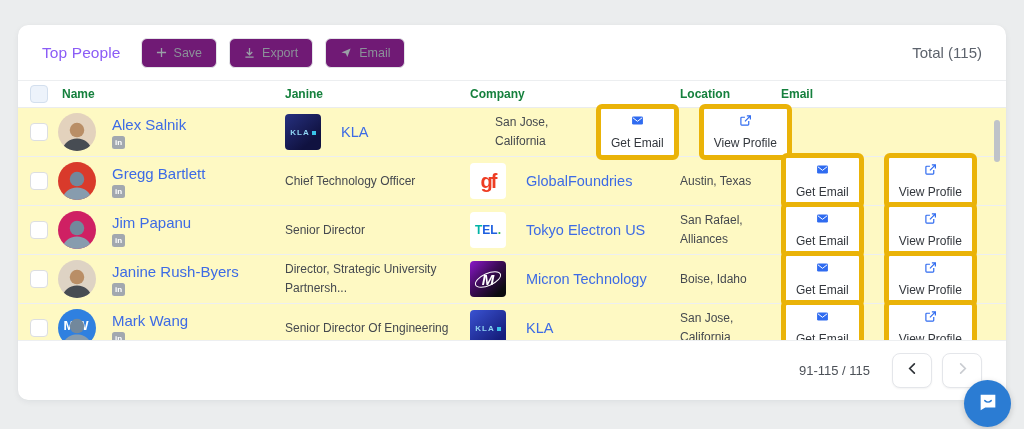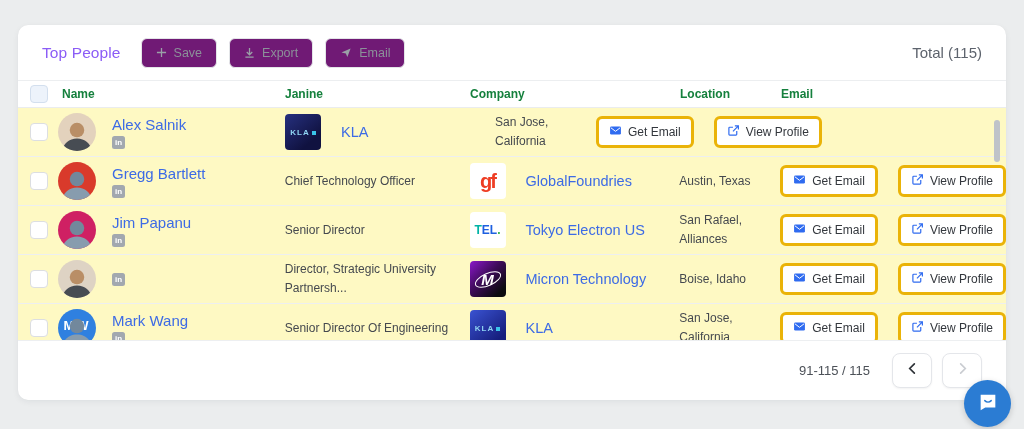--- a/index.html
+++ b/index.html
@@ -71,22 +71,22 @@
   .logo.tel .dot{ color:#35b34a; }
   .logo.micron { background:linear-gradient(135deg,#8a17c9 0%,#3c0b57 45%,#0b0b10 85%); }
   .logo.micron span { color:#fff; font-style:italic; font-weight:700; font-size:15px;
     position:relative; z-index:1; }
   .logo.micron::after { content:""; position:absolute; width:26px; height:11px;
     border:1.5px solid #fff; border-radius:50%; transform:rotate(-24deg); }
 
   .company-link { margin-left:20px; font-size:14.5px; color:#3d6be5; cursor:pointer; }
 
   .rbtn { display:inline-flex; align-items:center; gap:6px; padding:5px 10px;
-    background:#fff; border:3px solid #eab308; border-radius:6px;
-    font-size:12px; color:#33373d; cursor:pointer; white-space:nowrap; }
+    background:#fff; border:5px solid #eab308; border-radius:6px;
+    font-size:12px; color:#33373d; cursor:pointer; white-space:nowrap;flex-direction:column; }
 
   .scroll-thumb { position:absolute; right:6px; top:40px; width:6px; height:42px;
     border-radius:3px; background:#bfc3c9; }
 
   
   .card-footer { height:58px; display:flex; align-items:center;
     justify-content:flex-end; padding:0 24px; gap:10px; }
   .range { font-size:13px; color:#4c5158; margin-right:12px; }
   .pgbtn { width:40px; height:35px; background:#fff; border:1px solid #e4e6ea;
     border-radius:8px; display:flex; align-items:center; justify-content:center;
@@ -295,20 +295,21 @@
     </div>
     <div class="col-name">
       <span class="avatar photo" style="background: rgb(222, 211, 196);">
         <span class="av-letters"></span>
         <svg viewBox="0 0 24 24">
                 <circle class="head" cx="12" cy="9.5" r="4.6"></circle>
                 <path class="body" d="M3 23c0-5 4-8.2 9-8.2s9 3.2 9 8.2z"></path>
               </svg>
       </span>
       <span class="name-stack">
+        <a class="name-link">Janine Rush-Byers</a>
         <span class="li-icon">in</span>
       </span>
     </div>
     <div class="col-title">
       <div class="title-text">Director, Strategic University Partnersh...</div>
     </div>
     <div class="col-company">
       <span class="logo micron">
               <span>M</span>
             </span>

